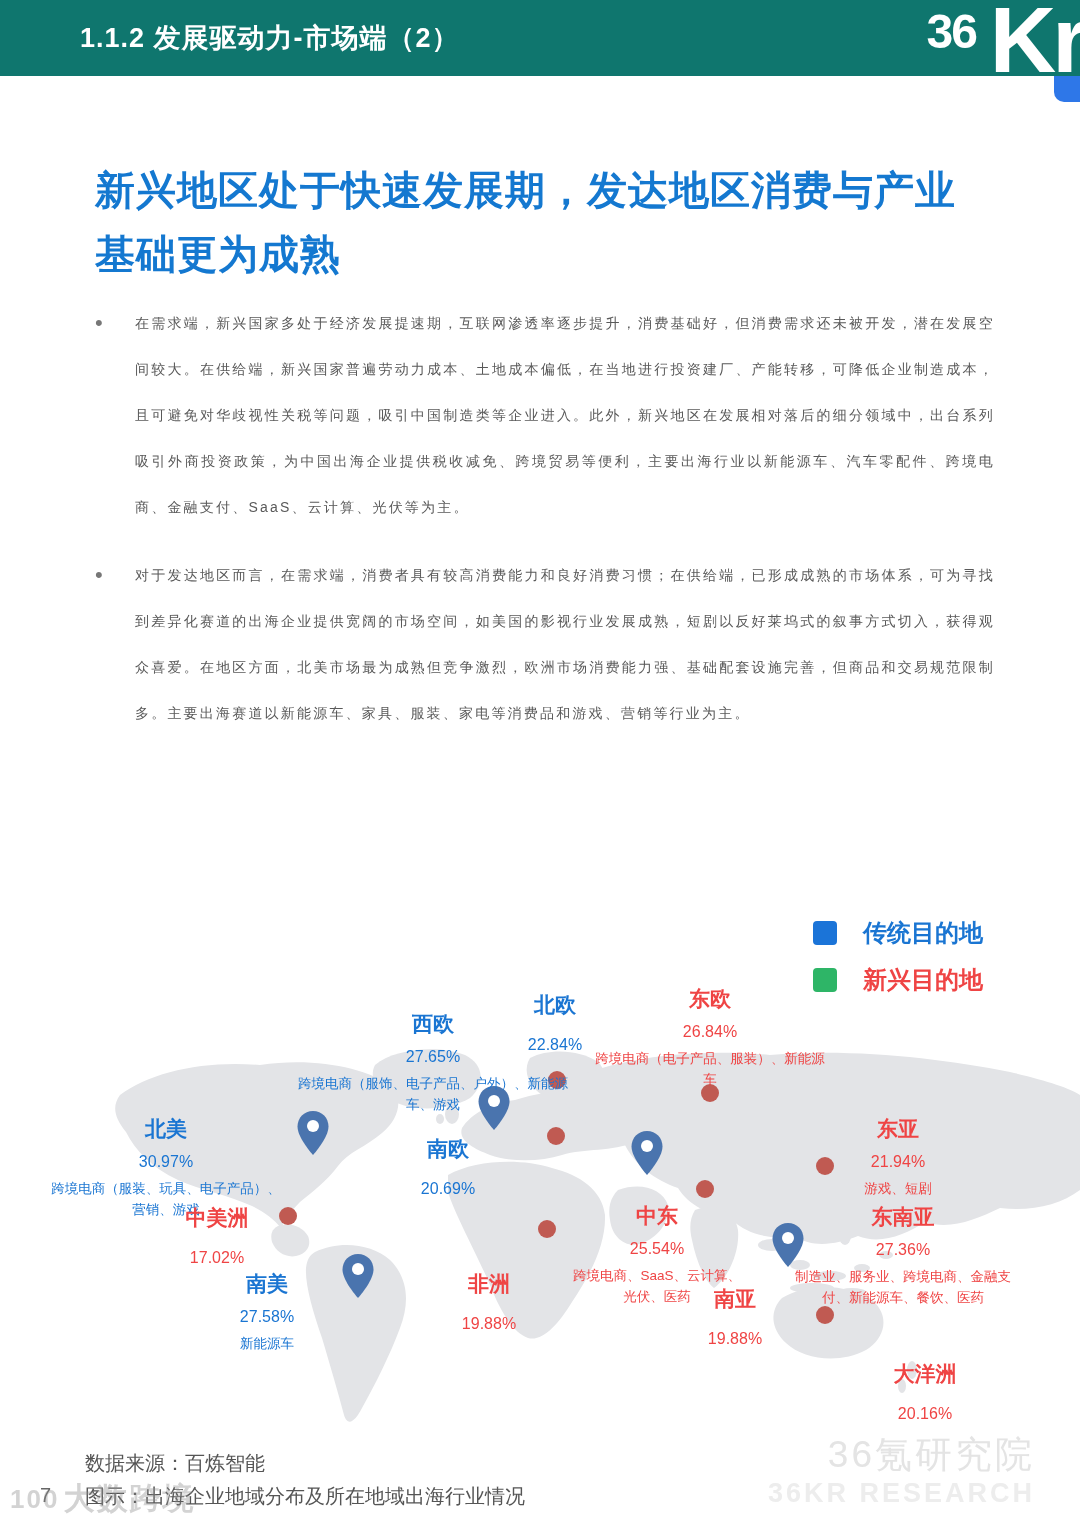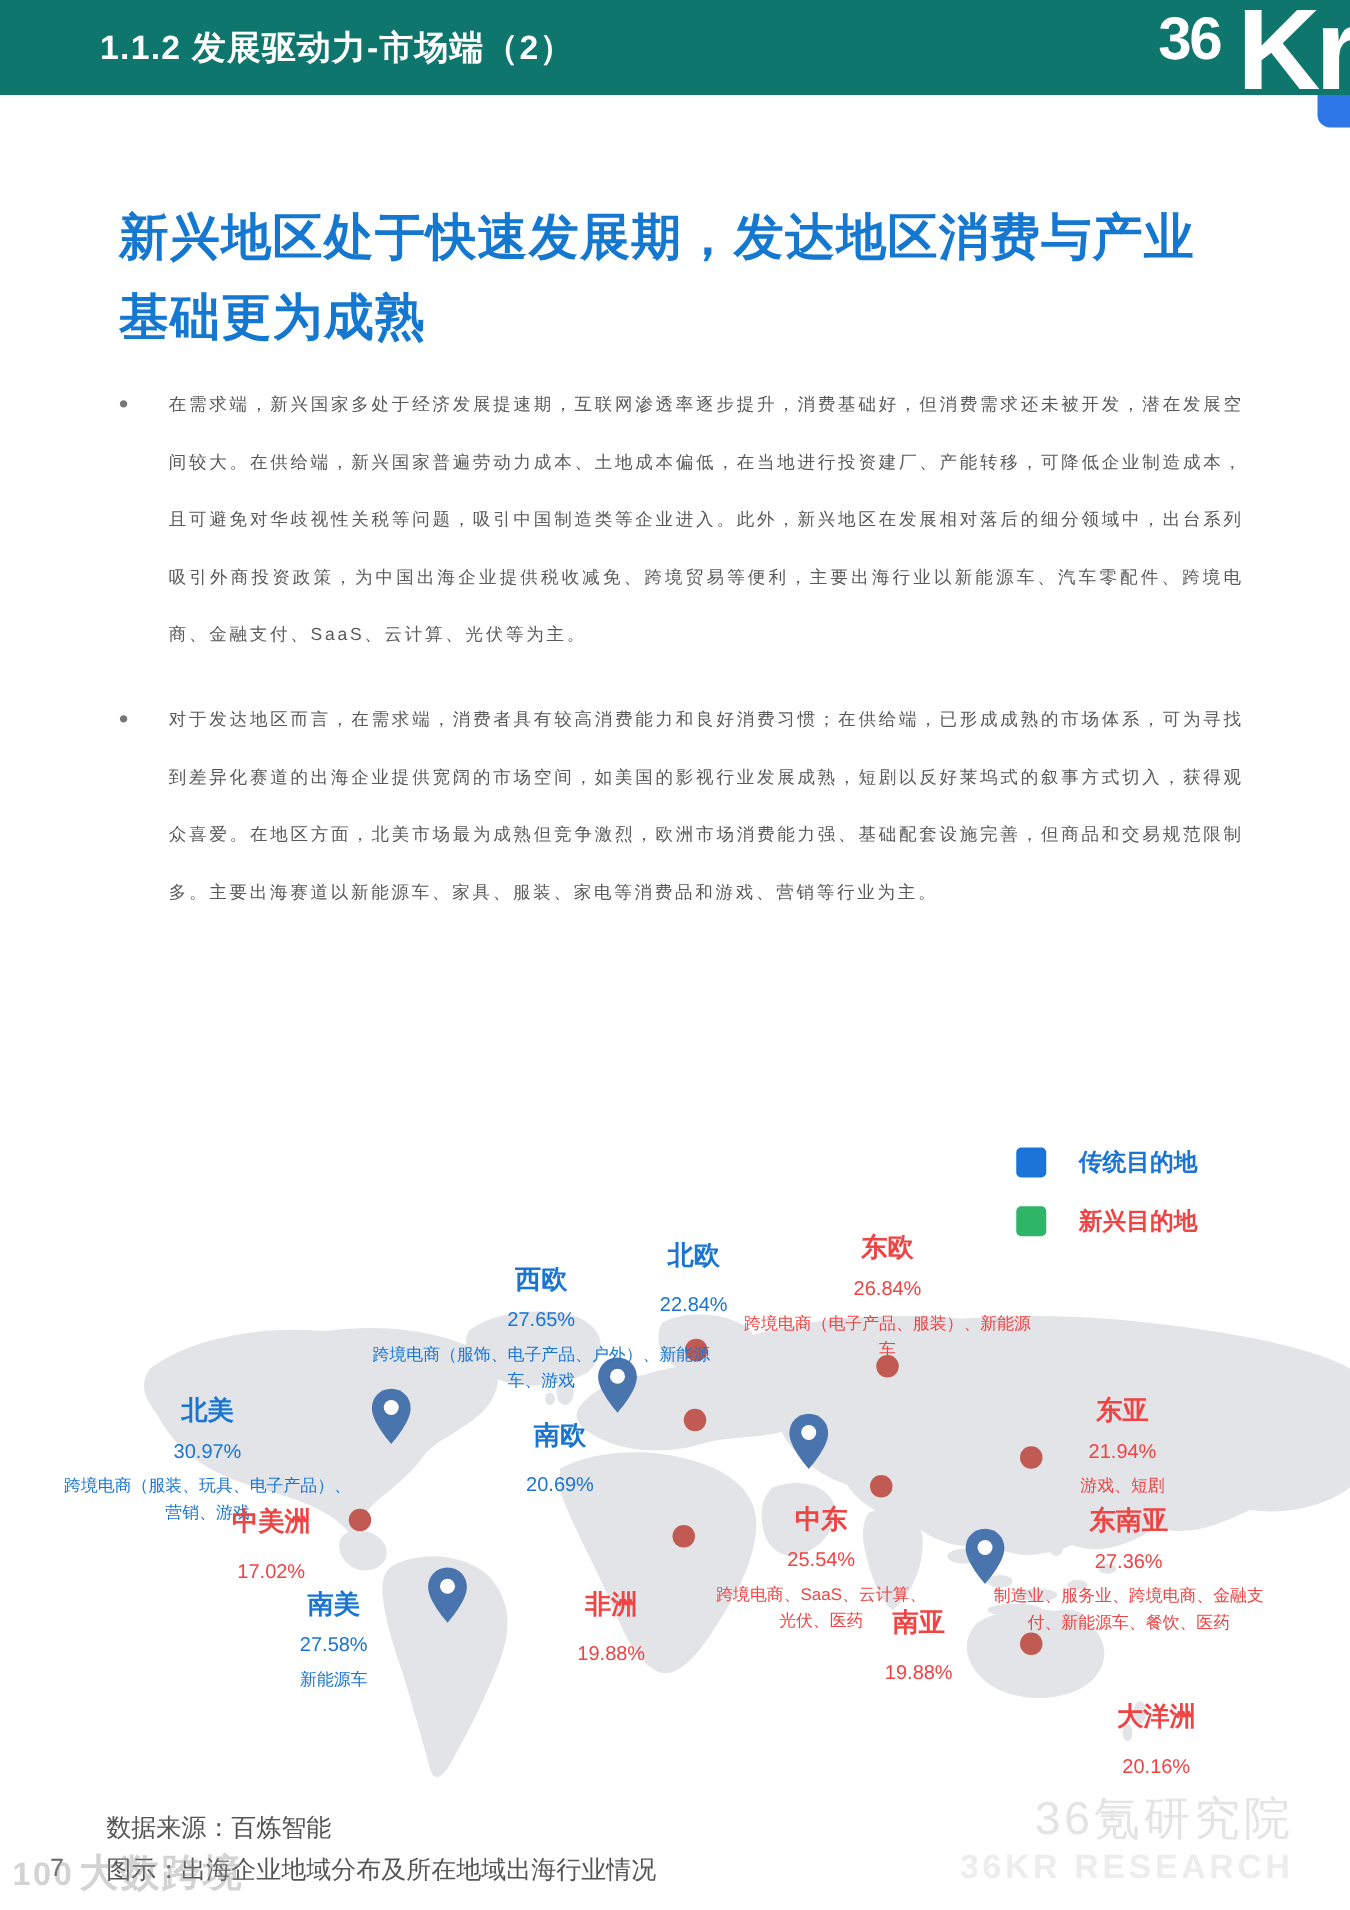--- a/index.html
+++ b/index.html
@@ -26,21 +26,21 @@
   .bullet{display:flex;margin-bottom:22px;}
   .bullet .dot{flex:0 0 40px;color:#777;font-size:22px;line-height:46px;}
   .bullet .txt{flex:1;color:#595959;font-size:14px;line-height:46px;
     letter-spacing:2.2px;text-align:justify;}
 
   
   .legend-row{position:absolute;display:flex;align-items:center;}
   .legend-row .sq{width:24px;height:24px;border-radius:4px;margin-right:26px;}
   .sq-blue{background:#1b74d8;}
   .sq-green{background:#2eb567;}
-  .legend-row .lg-label{font-size:19px;font-weight:bold;}
+  .legend-row .lg-label{font-size:24px;font-weight:bold;}
   .lg1{left:813px;top:917px;}
   .lg2{left:813px;top:964px;}
   .c-blue{color:#1a75d2;}
   .c-green{color:#ef4444;}
 
   
   .map-svg{position:absolute;left:0;top:1040px;width:1080px;height:400px;}
   .region{position:absolute;text-align:center;}
   .rname{font-size:21px;font-weight:bold;line-height:26px;}
   .rpct{font-size:16px;margin-top:10px;line-height:20px;}

